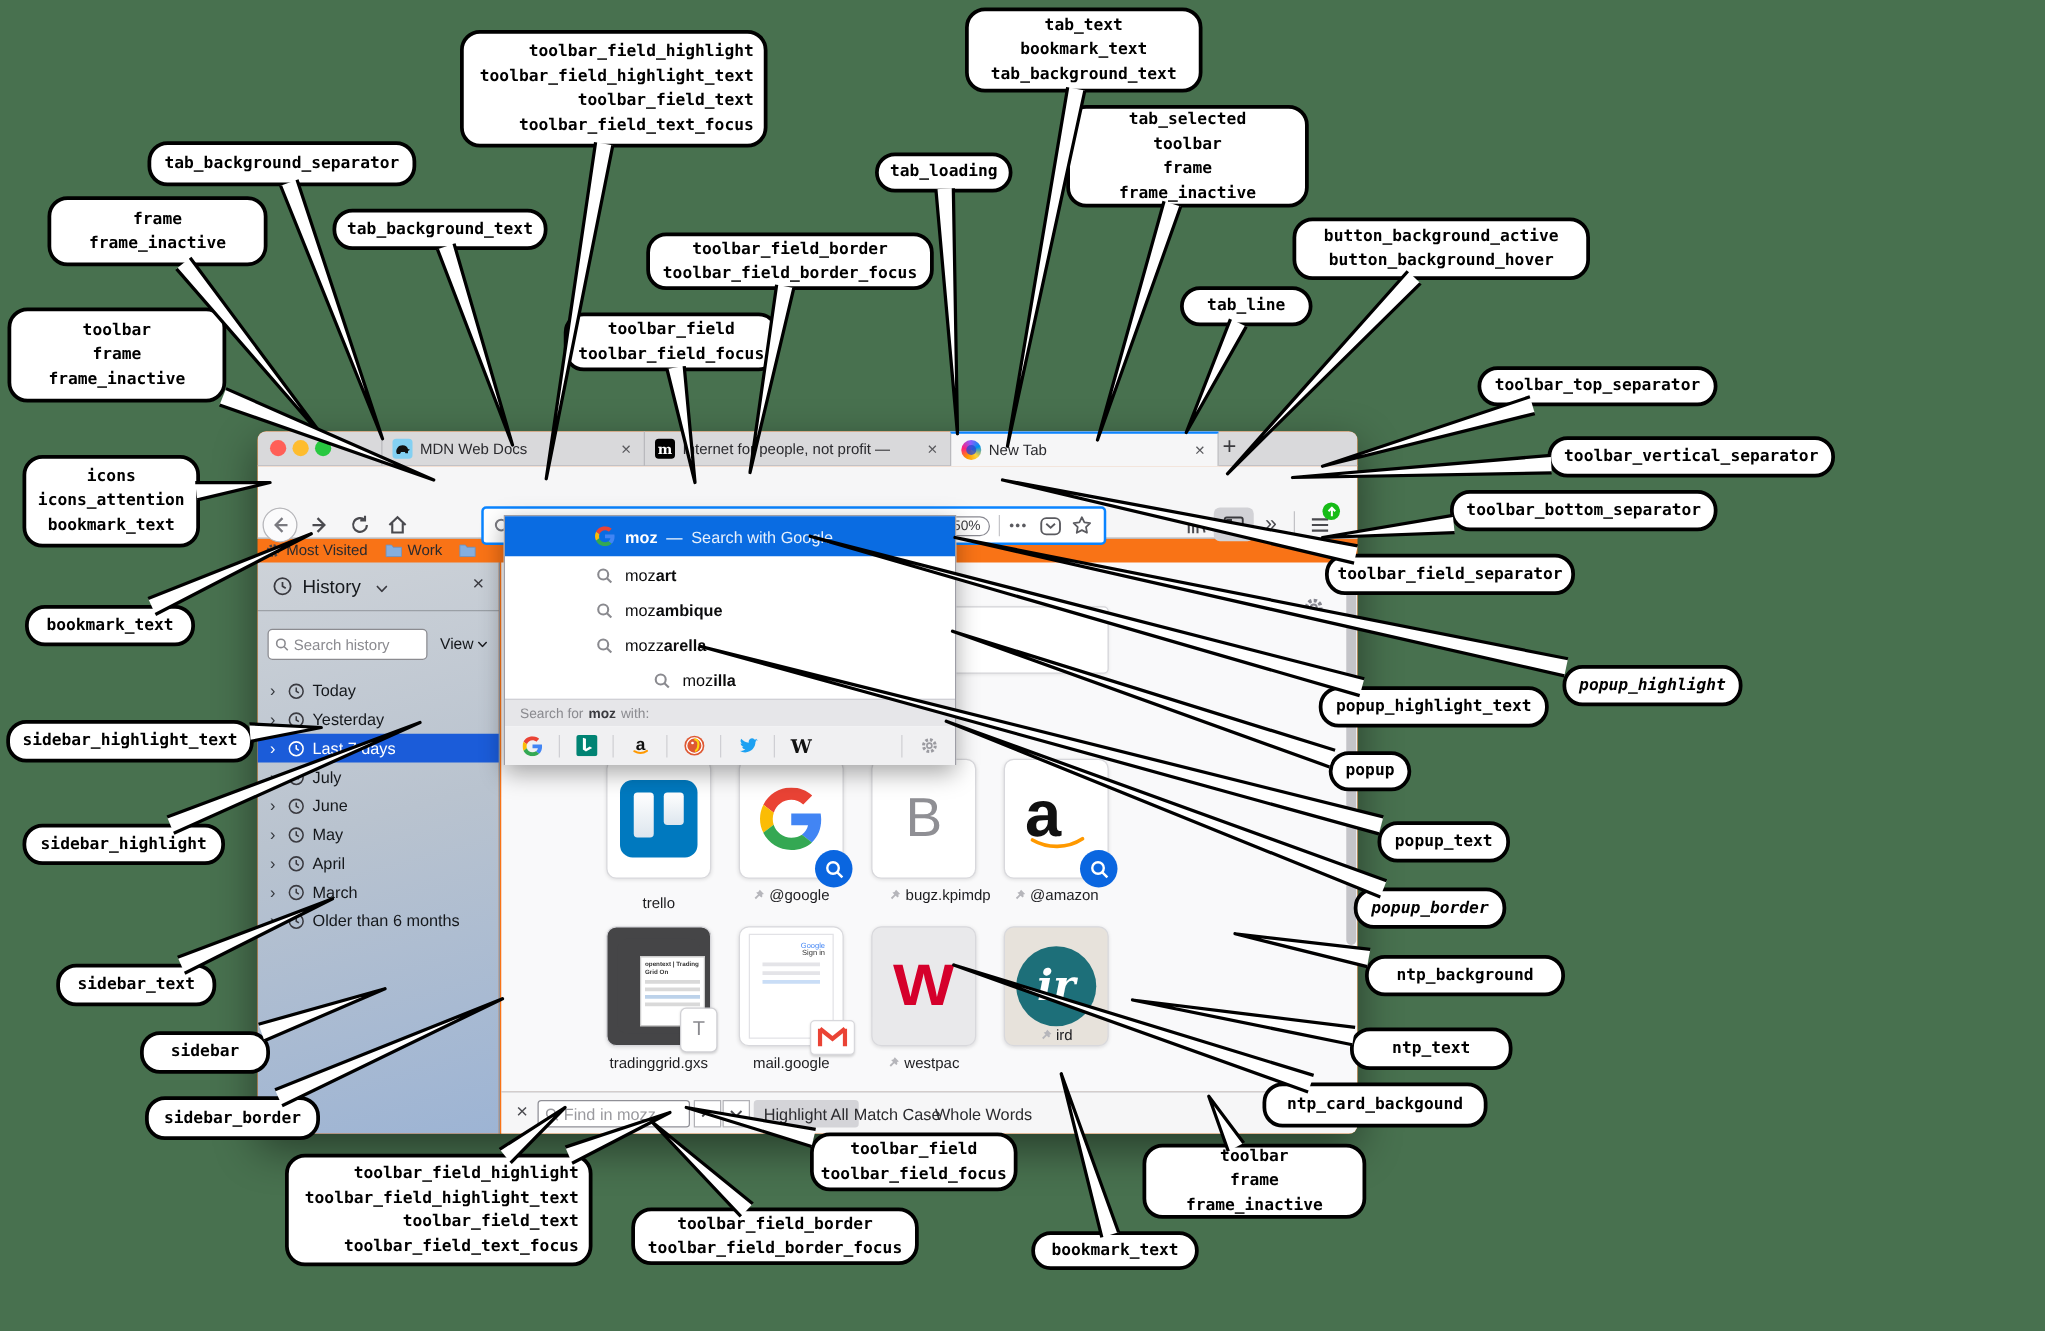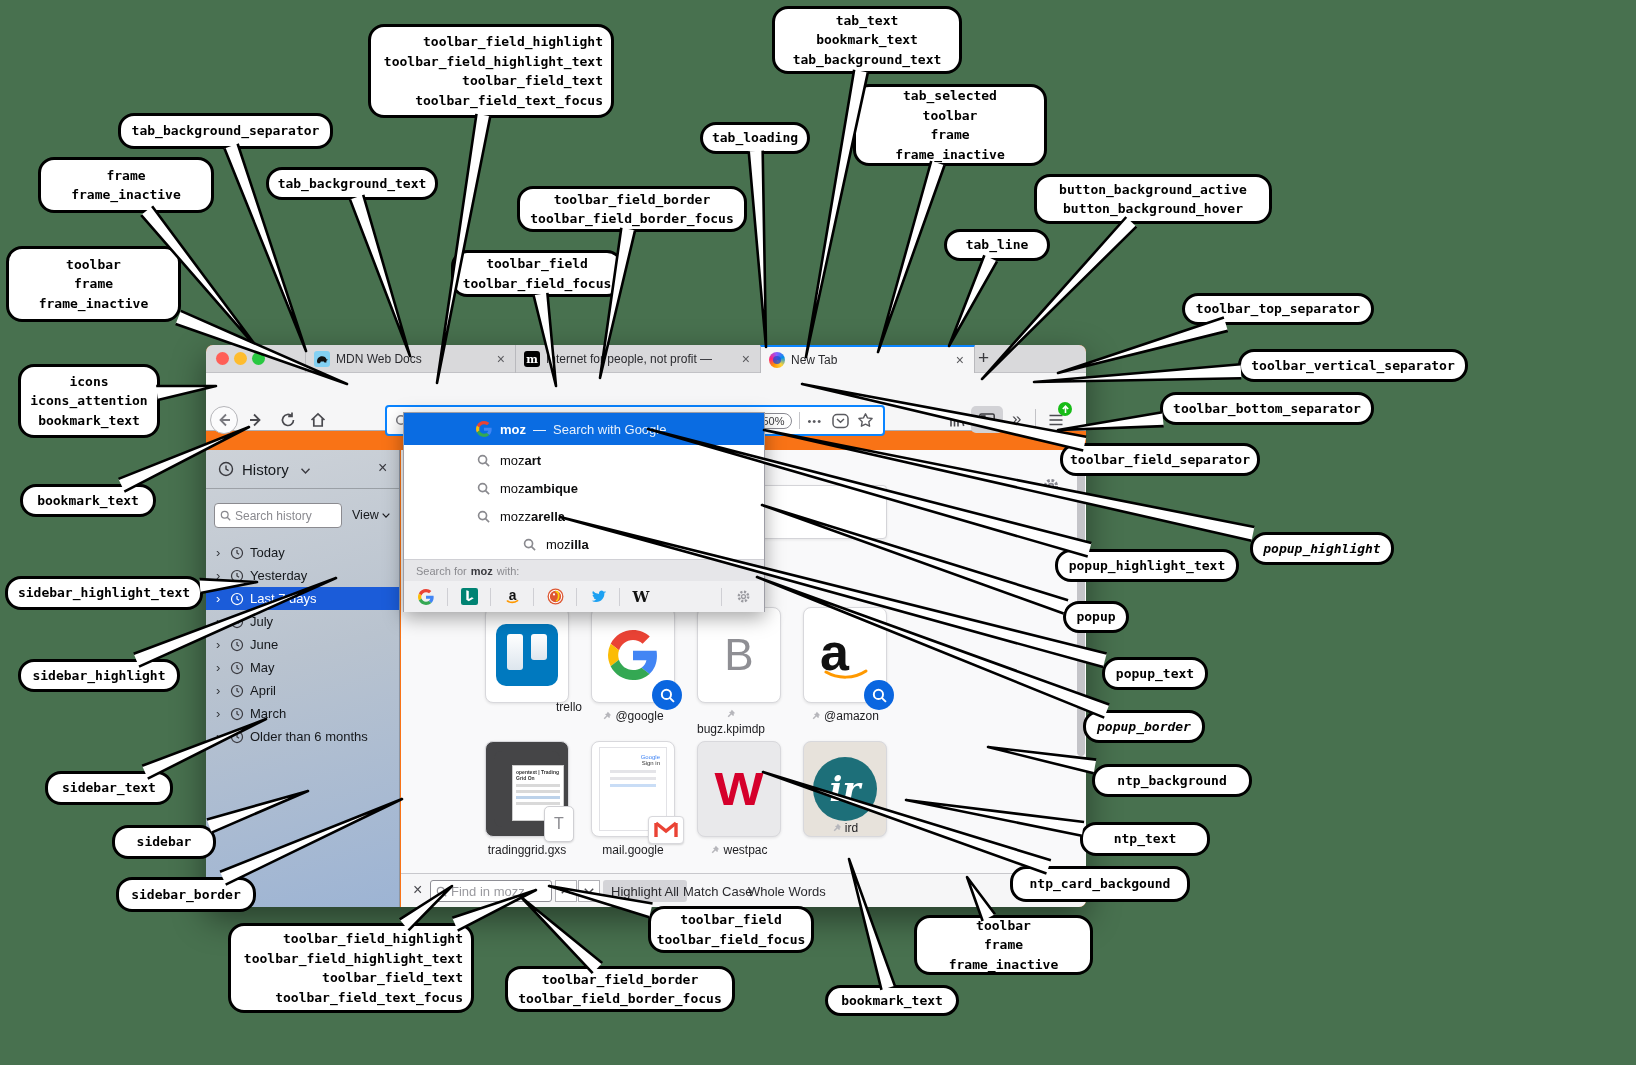--- a/index.html
+++ b/index.html
@@ -191,20 +191,40 @@
       <svg class="navicon" style="left:841px;top:38px" viewBox="0 0 18 18">
           <path d="M2.5 4.5h13M2.5 9h13M2.5 13.5h13" stroke="#4a4a4f" stroke-width="1.7"></path>
         </svg>
       <span style="position:absolute;left:852px;top:29px;width:14px;height:14px;border-radius:50%;background:#17bc17;display:flex;align-items:center;justify-content:center">
         <svg width="9" height="9" viewBox="0 0 9 9">
             <path d="M4.5 8V1.6M1.8 4L4.5 1.2 7.2 4" fill="none" stroke="#fff" stroke-width="1.6"></path>
           </svg>
       </span>
     </div>
 
+    <div class="bookmarksbar">
+      <span class="bm" style="left:6px">
+        <svg width="13" height="13" viewBox="0 0 16 16">
+            <circle cx="8" cy="8" r="5" fill="none" stroke="#4a4a4f" stroke-width="2.6" stroke-dasharray="2.3 1.6"></circle>
+            <circle cx="8" cy="8" r="2.1" fill="none" stroke="#4a4a4f" stroke-width="1.4"></circle>
+          </svg>
+        <span>Most Visited</span>
+      </span>
+      <span class="bm" style="left:102px">
+        <svg width="14" height="12" viewBox="0 0 16 13">
+            <path d="M1 2h5l1.5 2H15v8.5H1z" fill="#85aede" stroke="#6b94c4" stroke-width=".8"></path>
+          </svg>
+        <span>Work</span>
+      </span>
+      <span class="bm" style="left:161px">
+        <svg width="14" height="12" viewBox="0 0 16 13">
+            <path d="M1 2h5l1.5 2H15v8.5H1z" fill="#85aede" stroke="#6b94c4" stroke-width=".8"></path>
+          </svg>
+      </span>
+    </div>
 
     <div class="sidebar">
       <div class="sb-header">
         <svg style="position:absolute;left:12px;top:11px" width="16" height="16" viewBox="0 0 16 16">
             <circle cx="8" cy="8" r="6.5" fill="none" stroke="#3a3a40" stroke-width="1.4"></circle>
             <path d="M8 4.5V8l2.6 1.6" fill="none" stroke="#3a3a40" stroke-width="1.4"></path>
           </svg>
         <span class="sb-title">History</span>
         <svg style="position:absolute;left:95px;top:18px" width="9" height="6" viewBox="0 0 9 6">
             <path d="M0.5 0.8L4.5 5l4-4.2" fill="none" stroke="#3a3a40" stroke-width="1.4"></path>
@@ -306,21 +326,21 @@
           <circle cx="8" cy="8" r="2.1" fill="none" stroke="#878790" stroke-width="1.4"></circle>
         </svg>
       <div class="ntp-card"></div>
       <div id="tiles">
           <div class="tile" style="left: 84px; top: 157px;">
             <span class="trello-sq">
               <span class="tb1" style="left: 11px; height: 36px; position: absolute; top: 10px; width: 16px; background: linear-gradient(rgb(255, 255, 255), rgb(221, 230, 238)); border-radius: 3px;"></span>
               <span class="tb2" style="left: 35px; height: 26px; position: absolute; top: 10px; width: 16px; background: linear-gradient(rgb(255, 255, 255), rgb(221, 230, 238)); border-radius: 3px;"></span>
             </span>
           </div>
-          <div class="tlabel" style="left: 71px; top: 250px; justify-content: flex-end;">
+          <div class="tlabel" style="left: 71px; top: 265px;">
             <span>trello</span>
           </div>
           <div class="tile" style="left: 190px; top: 157px;">
             <span>
               <svg width="50" height="50" viewBox="0 0 48 48">
                 <path fill="#EA4335" d="M24 9.5c3.5 0 6.7 1.2 9.2 3.6l6.9-6.9C35.9 2.4 30.5 0 24 0 14.6 0 6.5 5.4 2.6 13.2l8 6.2C12.4 13.7 17.7 9.5 24 9.5z"></path>
                 <path fill="#4285F4" d="M47 24.6c0-1.6-.2-3.1-.4-4.6H24v9h12.9c-.6 3-2.3 5.5-4.8 7.2l7.7 6C44.4 38 47 31.9 47 24.6z"></path>
                 <path fill="#FBBC05" d="M10.5 28.6A14.5 14.5 0 0 1 9.8 24c0-1.6.3-3.1.8-4.6l-8-6.2A24 24 0 0 0 0 24c0 3.9.9 7.5 2.6 10.8l7.9-6.2z"></path>
                 <path fill="#34A853" d="M24 48c6.5 0 11.9-2.1 15.9-5.8l-7.7-6c-2.2 1.5-4.9 2.3-8.2 2.3-6.3 0-11.6-4.2-13.5-9.9l-8 6.2C6.5 42.6 14.6 48 24 48z"></path>
               </svg>
@@ -334,21 +354,21 @@
           </div>
           <div class="tlabel" style="left: 177px; top: 259px;">
             <svg width="10" height="10" viewBox="0 0 12 12">
               <path d="M7 1l4 4-1.8.5.3 2-1 1-2-1.8L3.3 10 2 8.7l3.3-3.2L3.5 3.5l2-.3z" fill="#b6b6bb"></path>
             </svg>
             <span>@google</span>
           </div>
           <div class="tile" style="left: 296px; top: 157px;">
             <span class="big-b">B</span>
           </div>
-          <div class="tlabel" style="left: 275px; top: 259px; flex-direction: column;">
+          <div class="tlabel" style="left: 296px; top: 259px;">
             <svg width="10" height="10" viewBox="0 0 12 12">
               <path d="M7 1l4 4-1.8.5.3 2-1 1-2-1.8L3.3 10 2 8.7l3.3-3.2L3.5 3.5l2-.3z" fill="#b6b6bb"></path>
             </svg>
             <span>bugz.kpimdp</span>
           </div>
           <div class="tile" style="left: 402px; top: 157px;">
             <span><span class="amz-a">a</span><svg width="50" height="12" viewBox="0 0 50 12" style="margin-top:-6px">
                 <path d="M6 3c12 7 28 7 40-1" stroke="#f90" stroke-width="3" fill="none" stroke-linecap="round"></path>
               </svg></span>
             <span class="badge">

